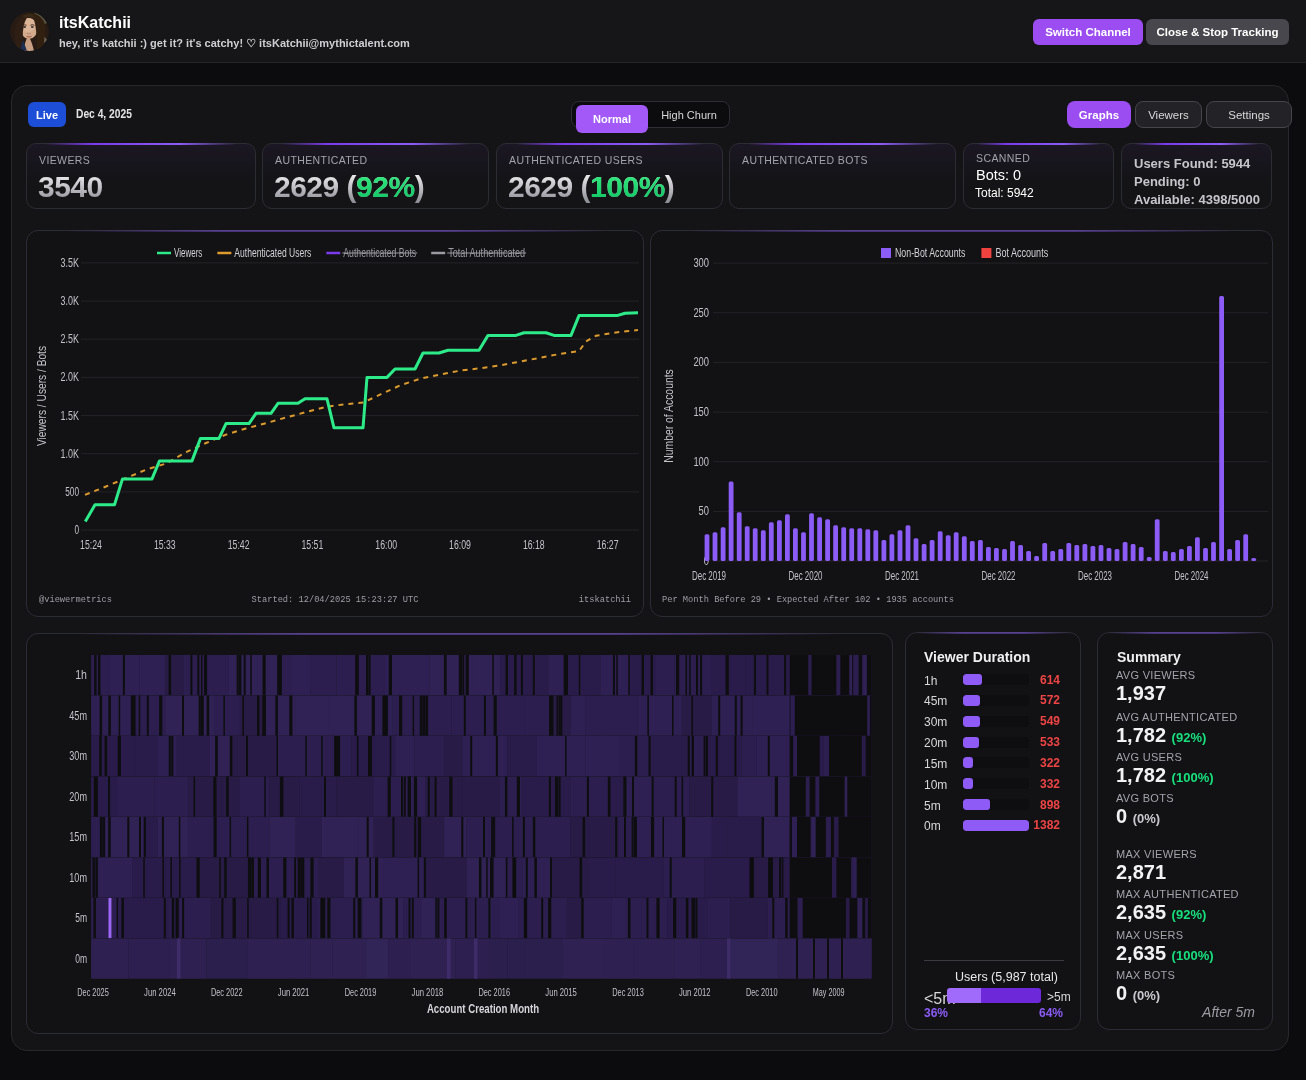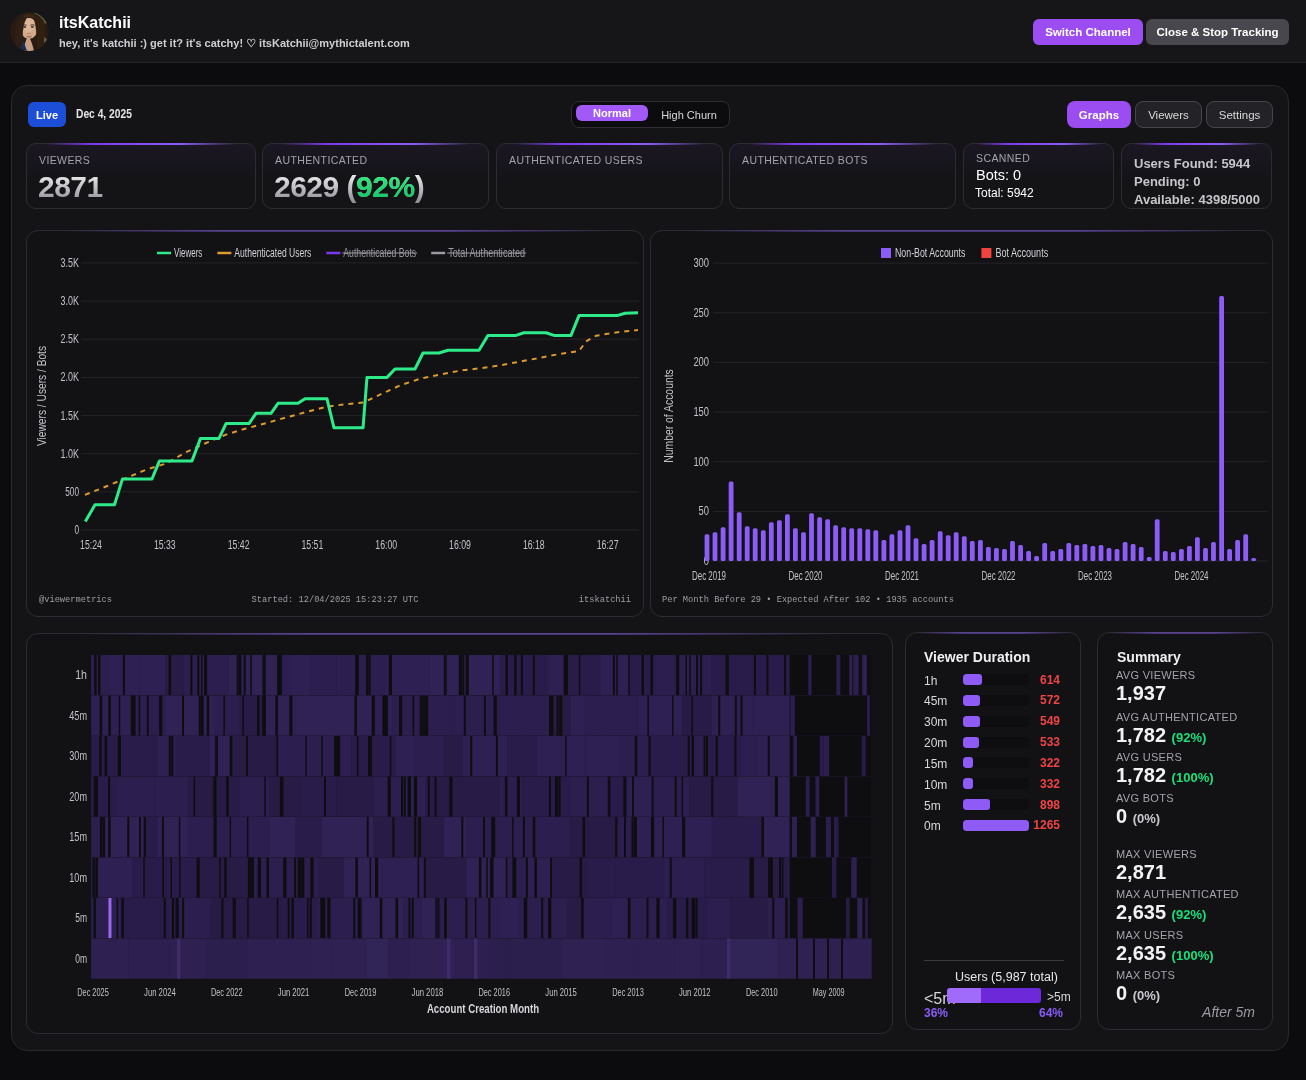--- a/index.html
+++ b/index.html
@@ -13,26 +13,26 @@
 .btn-purple { background:#9c4df2; color:#fff; }
 .btn-gray { background:#47474d; color:#fff; }
 .switch-ch { left:1033px; top:19px; width:110px; height:26px; font-size:11.5px; white-space:nowrap; }
 .close-tr { left:1146px; top:19px; width:143px; height:26px; font-size:11.5px; white-space:nowrap; }
 
 .main { position:absolute; left:11px; top:85px; width:1278px; height:966px; background:#141416; border:1px solid #28282d; border-radius:16px; }
 
 .live { position:absolute; left:28px; top:102px; width:38px; height:25px; background:#1d4ed8; color:#fff; font-size:11px; font-weight:bold; border-radius:6px; display:flex; align-items:center; justify-content:center; }
 .datex { position:absolute; left:76px; top:107px; font-size:12.5px; font-weight:bold; color:#e4e4e7; transform:scaleX(0.82); transform-origin:left center; }
 .toggle { position:absolute; left:571px; top:101px; width:159px; height:27px; background:#0c0c0e; border:1px solid #2e2e34; border-radius:8px; }
-.tg-normal { position:absolute; left:4px; top:3px; width:72px; height:16px; background:#a259f7; border-radius:6px; color:#fff; font-size:11px; font-weight:bold; display:flex; align-items:center; justify-content:center; }
+.tg-normal { position:absolute; left:4px; top:3px; width:72px; height:28px; background:#a259f7; border-radius:6px; color:#fff; font-size:11px; font-weight:bold; display:flex; align-items:center; justify-content:center; }
 .tg-high { position:absolute; left:80px; top:3px; width:74px; height:20px; color:#d8d8da; font-size:11px; display:flex; align-items:center; justify-content:center; }
 .nav-btn { position:absolute; top:101px; height:27px; border-radius:8px; display:flex; align-items:center; justify-content:center; font-size:11.5px; }
 .nav-graphs { left:1067px; width:64px; background:#9c4df2; color:#fff; font-weight:bold; }
 .nav-viewers { left:1135px; width:67px; background:#232327; border:1px solid #45454a; color:#d8d8d8; }
-.nav-settings { left:1206px; width:67px; background:#232327; border:1px solid #45454a; color:#d8d8d8; }
+.nav-settings { left:1206px; width:86px; background:#232327; border:1px solid #45454a; color:#d8d8d8; }
 
 .card { position:absolute; top:143px; height:66px; background:linear-gradient(180deg,#1b1723 0%,#141417 55%); border:1px solid #2c2c33; border-radius:10px; }
 .card::before { content:""; position:absolute; top:-1px; left:8%; right:8%; height:2px; border-radius:2px;
   background:linear-gradient(90deg, rgba(124,58,237,0) 0%, #7c3aed 25%, #8b5cf6 70%, rgba(124,58,237,0) 100%); }
 .card-lab { position:absolute; left:12px; top:10px; font-size:10.5px; color:#a3a3ab; letter-spacing:0.4px; }
 .card-val { position:absolute; left:11px; top:26px; font-size:30px; font-weight:bold; letter-spacing:-0.5px;
   background:linear-gradient(180deg,#f0f0f2 10%,#8d8d95 95%); -webkit-background-clip:text; background-clip:text; color:transparent; }
 .card-val .grn { background:linear-gradient(180deg,#35ea7f 10%,#0fc464 95%); -webkit-background-clip:text; background-clip:text; color:transparent; }
 
 .panel { position:absolute; background:#121215; border:1px solid #2c2c34; border-radius:12px; }
@@ -84,28 +84,29 @@
 <div class="toggle">
     <div class="tg-normal">Normal</div>
     <div class="tg-high">High Churn</div>
   </div>
 <div class="nav-btn nav-graphs">Graphs</div>
 <div class="nav-btn nav-viewers">Viewers</div>
 <div class="nav-btn nav-settings">Settings</div>
 
 <div class="card" style="left:26px; width:230px;">
   <div class="card-lab">VIEWERS</div>
-    <div class="card-val">2871</div>
+    <div class="card-val">3540</div>
 </div>
 <div class="card" style="left:262px; width:227px;">
   <div class="card-lab">AUTHENTICATED</div>
     <div class="card-val">2629 (<span class="grn">92%</span>)</div>
 </div>
 <div class="card" style="left:496px; width:227px;">
   <div class="card-lab">AUTHENTICATED USERS</div>
+    <div class="card-val">2629 (<span class="grn">100%</span>)</div>
 </div>
 <div class="card" style="left:729px; width:227px;">
   <div class="card-lab">AUTHENTICATED BOTS</div>
 </div>
 <div class="card" style="left:963px; width:151px;">
   <div class="card-lab" style="top:8px">SCANNED</div>
   <div style="position:absolute; left:12px; top:23px; font-size:14.5px; color:#fff;">Bots: 0</div>
   <div style="position:absolute; left:0; top:42px; font-size:12px; color:#fff;margin-left:11px;">Total: 5942</div>
 </div>
 <div class="card" style="left:1121px; width:151px;">
@@ -872,21 +873,21 @@
 <span class="vd-track">
         <span class="vd-fill" style="width:27.4px"></span>
       </span>
 <span class="vd-val">898</span>
     </div>
     <div class="vd-row" style="top:184.3px">
 <span class="vd-lab">0m</span>
 <span class="vd-track">
         <span class="vd-fill" style="width:66.0px"></span>
       </span>
-<span class="vd-val">1265</span>
+<span class="vd-val">1382</span>
     </div>
   <div style="position:absolute; left:18px; top:327px; width:140px; border-top:1px solid #3a3a40;"></div>
   <div style="position:absolute; left:18px; top:337px; font-size:12.5px; color:#e8e8ea;margin-left:31px;">Users (5,987 total)</div>
   <div style="position:absolute; left:18px; top:357px; font-size:16px; color:#d8d8da;">&lt;5m</div>
   <div style="position:absolute; left:41px; top:355px; width:94px; height:15px; border-radius:3px; overflow:hidden;">
     <div style="position:absolute; left:0; top:0; width:36%; height:100%; background:#a06bfa;"></div>
     <div style="position:absolute; left:36%; top:0; width:64%; height:100%; background:#6d28d9;"></div>
   </div>
   <div style="position:absolute; left:141px; top:357px; font-size:12px; color:#d8d8da;">&gt;5m</div>
   <div style="position:absolute; left:18px; top:373px; font-size:12px; font-weight:bold; color:#8b5cf6;">36%</div>

